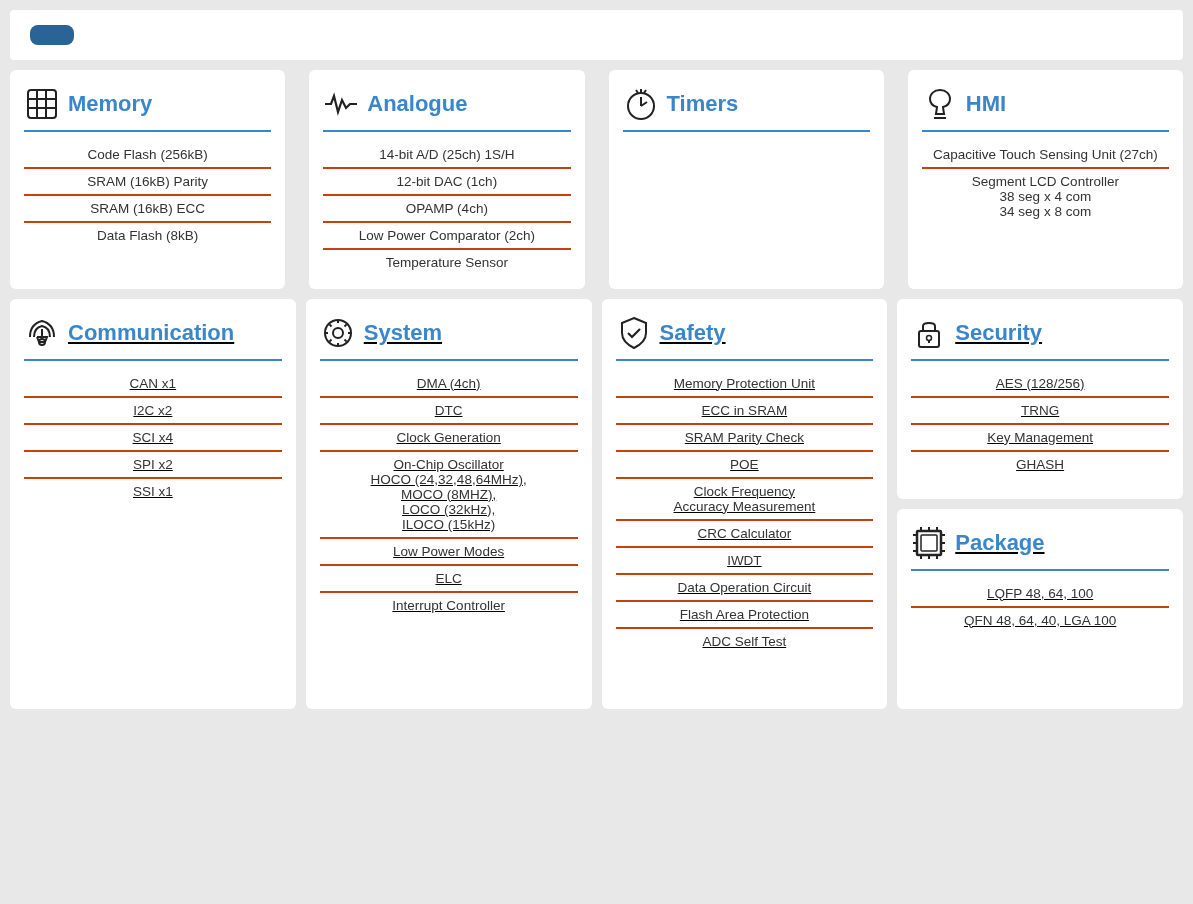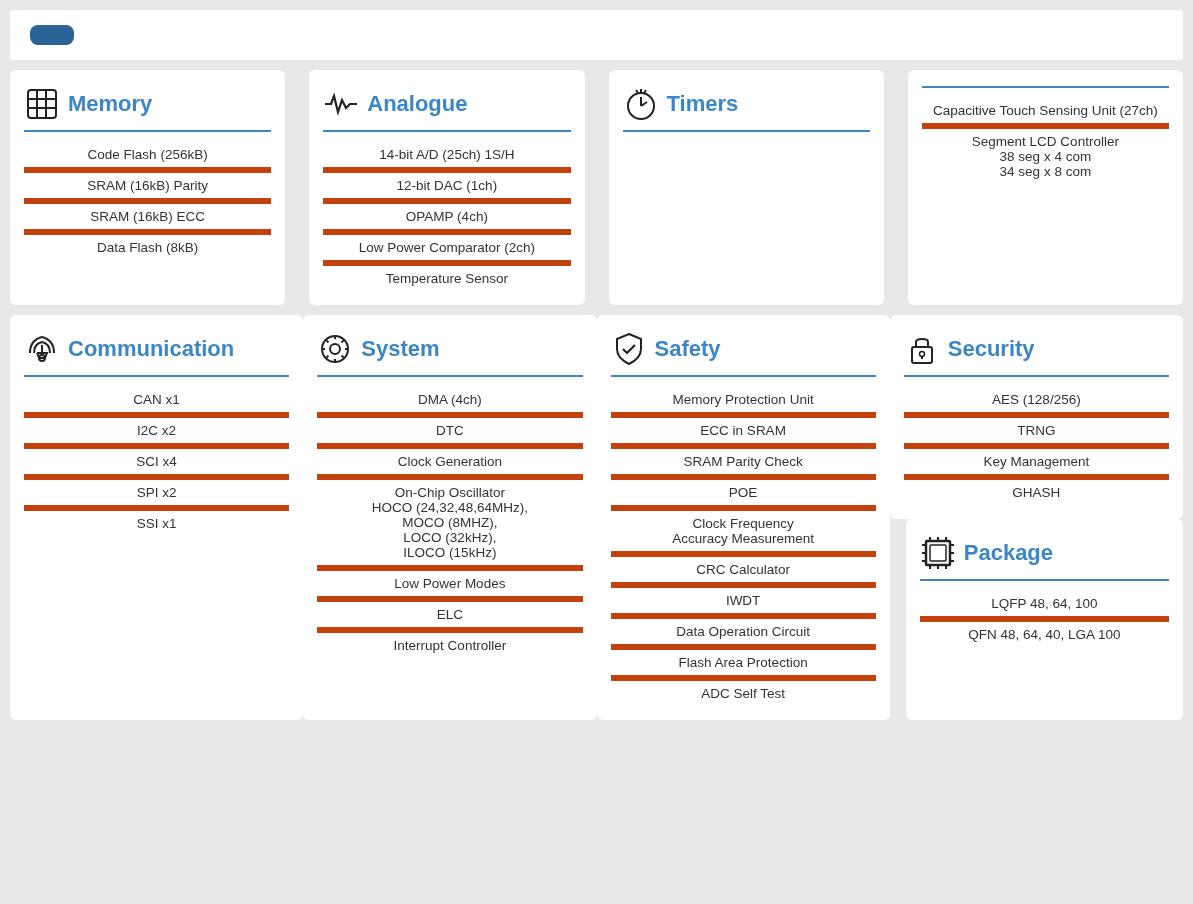--- a/index.html
+++ b/index.html
@@ -68,21 +68,21 @@
       margin-bottom: 10px;
     }
     .card-items {
       list-style: none;
     }
     .card-items li {
       font-size: 13.5px;
       color: #333;
       text-align: center;
       padding: 5px 0;
-      border-bottom: 6px solid #c2410c;
+      border-bottom: 2px solid #c2410c;
     }
     .card-items li:last-child {
       border-bottom: none;
     }
     
     .icon-svg {
       width: 36px;
       height: 36px;
       margin-right: 8px;
       flex-shrink: 0;
@@ -144,30 +144,38 @@
             <line x1="23" y1="4" x2="21" y2="7"></line>
             <line x1="18" y1="20" x2="18" y2="11"></line>
             <line x1="18" y1="20" x2="24" y2="16"></line>
             <line x1="18" y1="7" x2="18" y2="3"></line>
           </svg></span>
         <span class="card-title">Timers</span>
       </div>
       <hr class="card-divider">
     </div>
     <div class="card">
+      <div class="card-header">
+        <span class="icon-svg"><svg width="36" height="36" viewBox="0 0 36 36" fill="none" stroke="#222" stroke-width="2" xmlns="http://www.w3.org/2000/svg">
+            <path d="M18 4 C12 4 8 8 8 13 C8 17 11 20 15 21 L14 28 L22 28 L21 21 C25 20 28 17 28 13 C28 8 24 4 18 4Z" stroke="#222" stroke-width="2" fill="none"></path>
+            <line x1="14" y1="28" x2="22" y2="28"></line>
+            <line x1="12" y1="32" x2="24" y2="32"></line>
+          </svg></span>
+        <span class="card-title">HMI</span>
+      </div>
       <hr class="card-divider">
       <ul class="card-items">
         <li>Capacitive Touch Sensing Unit (27ch)</li>
         <li>Segment LCD Controller<br>38 seg x 4 com<br>34 seg x 8 com</li>
       </ul>
     </div>
   </div>
 <div style="height:10px"></div>
 
-<div style="display: grid; grid-template-columns: repeat(4, 1fr); grid-template-rows: auto auto;" id="bottom-grid">
+<div style="display: grid; grid-template-columns: repeat(4, 1fr); gap: 10px; grid-template-rows: auto auto; text-decoration: underline;" id="bottom-grid">
     <div class="card" style="grid-area: 1 / 1 / 3;">
       <div class="card-header">
         <span class="icon-svg"><svg width="36" height="36" viewBox="0 0 36 36" fill="none" stroke="#222" stroke-width="2" xmlns="http://www.w3.org/2000/svg">
             <path d="M6 22 C6 14 10 8 18 6 C26 8 30 14 30 22" stroke="#222" stroke-width="2" fill="none"></path>
             <path d="M10 22 C10 16 13 12 18 11 C23 12 26 16 26 22" stroke="#222" stroke-width="2" fill="none"></path>
             <polyline points="18,22 18,14" stroke="#222" stroke-width="2"></polyline>
             <circle cx="18" cy="27" r="3" stroke="#222" stroke-width="2"></circle>
             <polyline points="13,22 23,22 21,27 15,27 13,22" stroke="#222" stroke-width="2" fill="none"></polyline>
           </svg></span>
         <span class="card-title">Communication</span>
@@ -241,21 +249,21 @@
         <span class="card-title">Security</span>
       </div>
       <hr class="card-divider">
       <ul class="card-items">
         <li>AES (128/256)</li>
         <li>TRNG</li>
         <li>Key Management</li>
         <li>GHASH</li>
       </ul>
     </div>
-    <div class="card" style="grid-area: 2 / 4; margin-left: 16px;">
+    <div class="card" style="grid-area: 2 / 4;">
       <div class="card-header">
         <span class="icon-svg"><svg width="36" height="36" viewBox="0 0 36 36" fill="none" stroke="#222" stroke-width="2" xmlns="http://www.w3.org/2000/svg">
             <rect x="6" y="6" width="24" height="24" rx="1" stroke="#222" stroke-width="2.5"></rect>
             <rect x="10" y="10" width="16" height="16" rx="1" stroke="#222" stroke-width="1.5"></rect>
             <line x1="6" y1="10" x2="2" y2="10"></line>
             <line x1="6" y1="18" x2="2" y2="18"></line>
             <line x1="6" y1="26" x2="2" y2="26"></line>
             <line x1="30" y1="10" x2="34" y2="10"></line>
             <line x1="30" y1="18" x2="34" y2="18"></line>
             <line x1="30" y1="26" x2="34" y2="26"></line>

